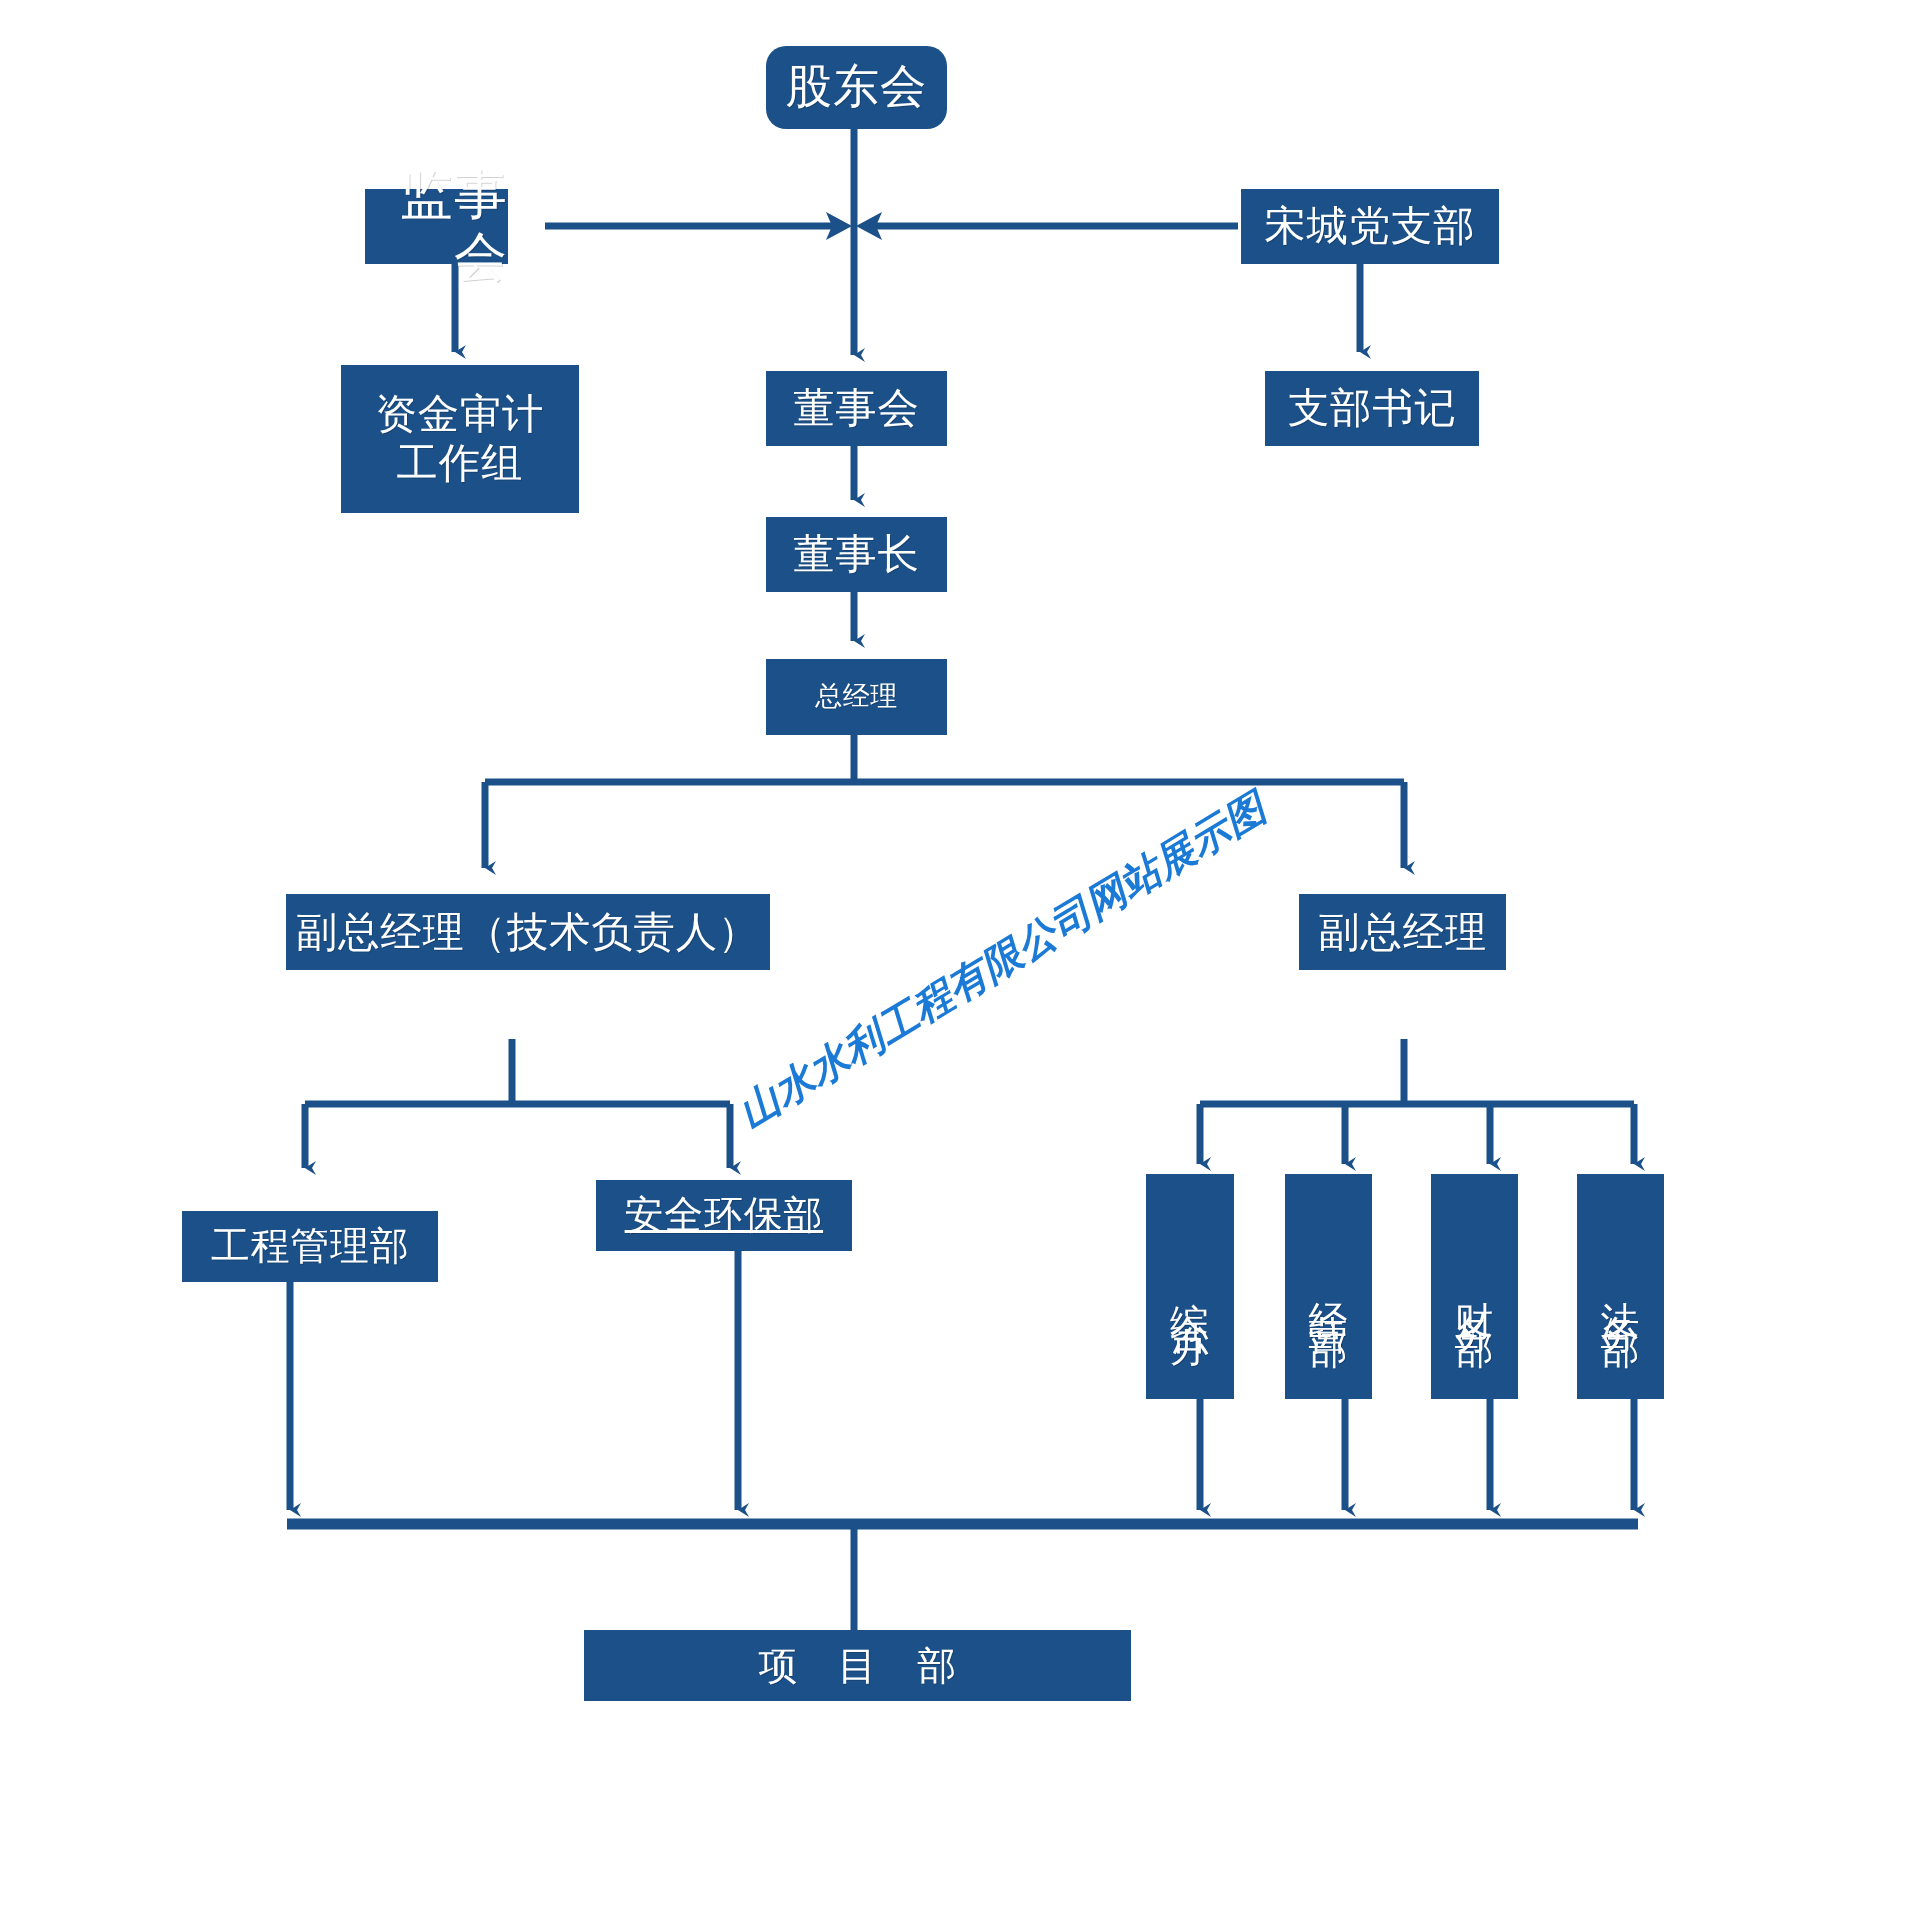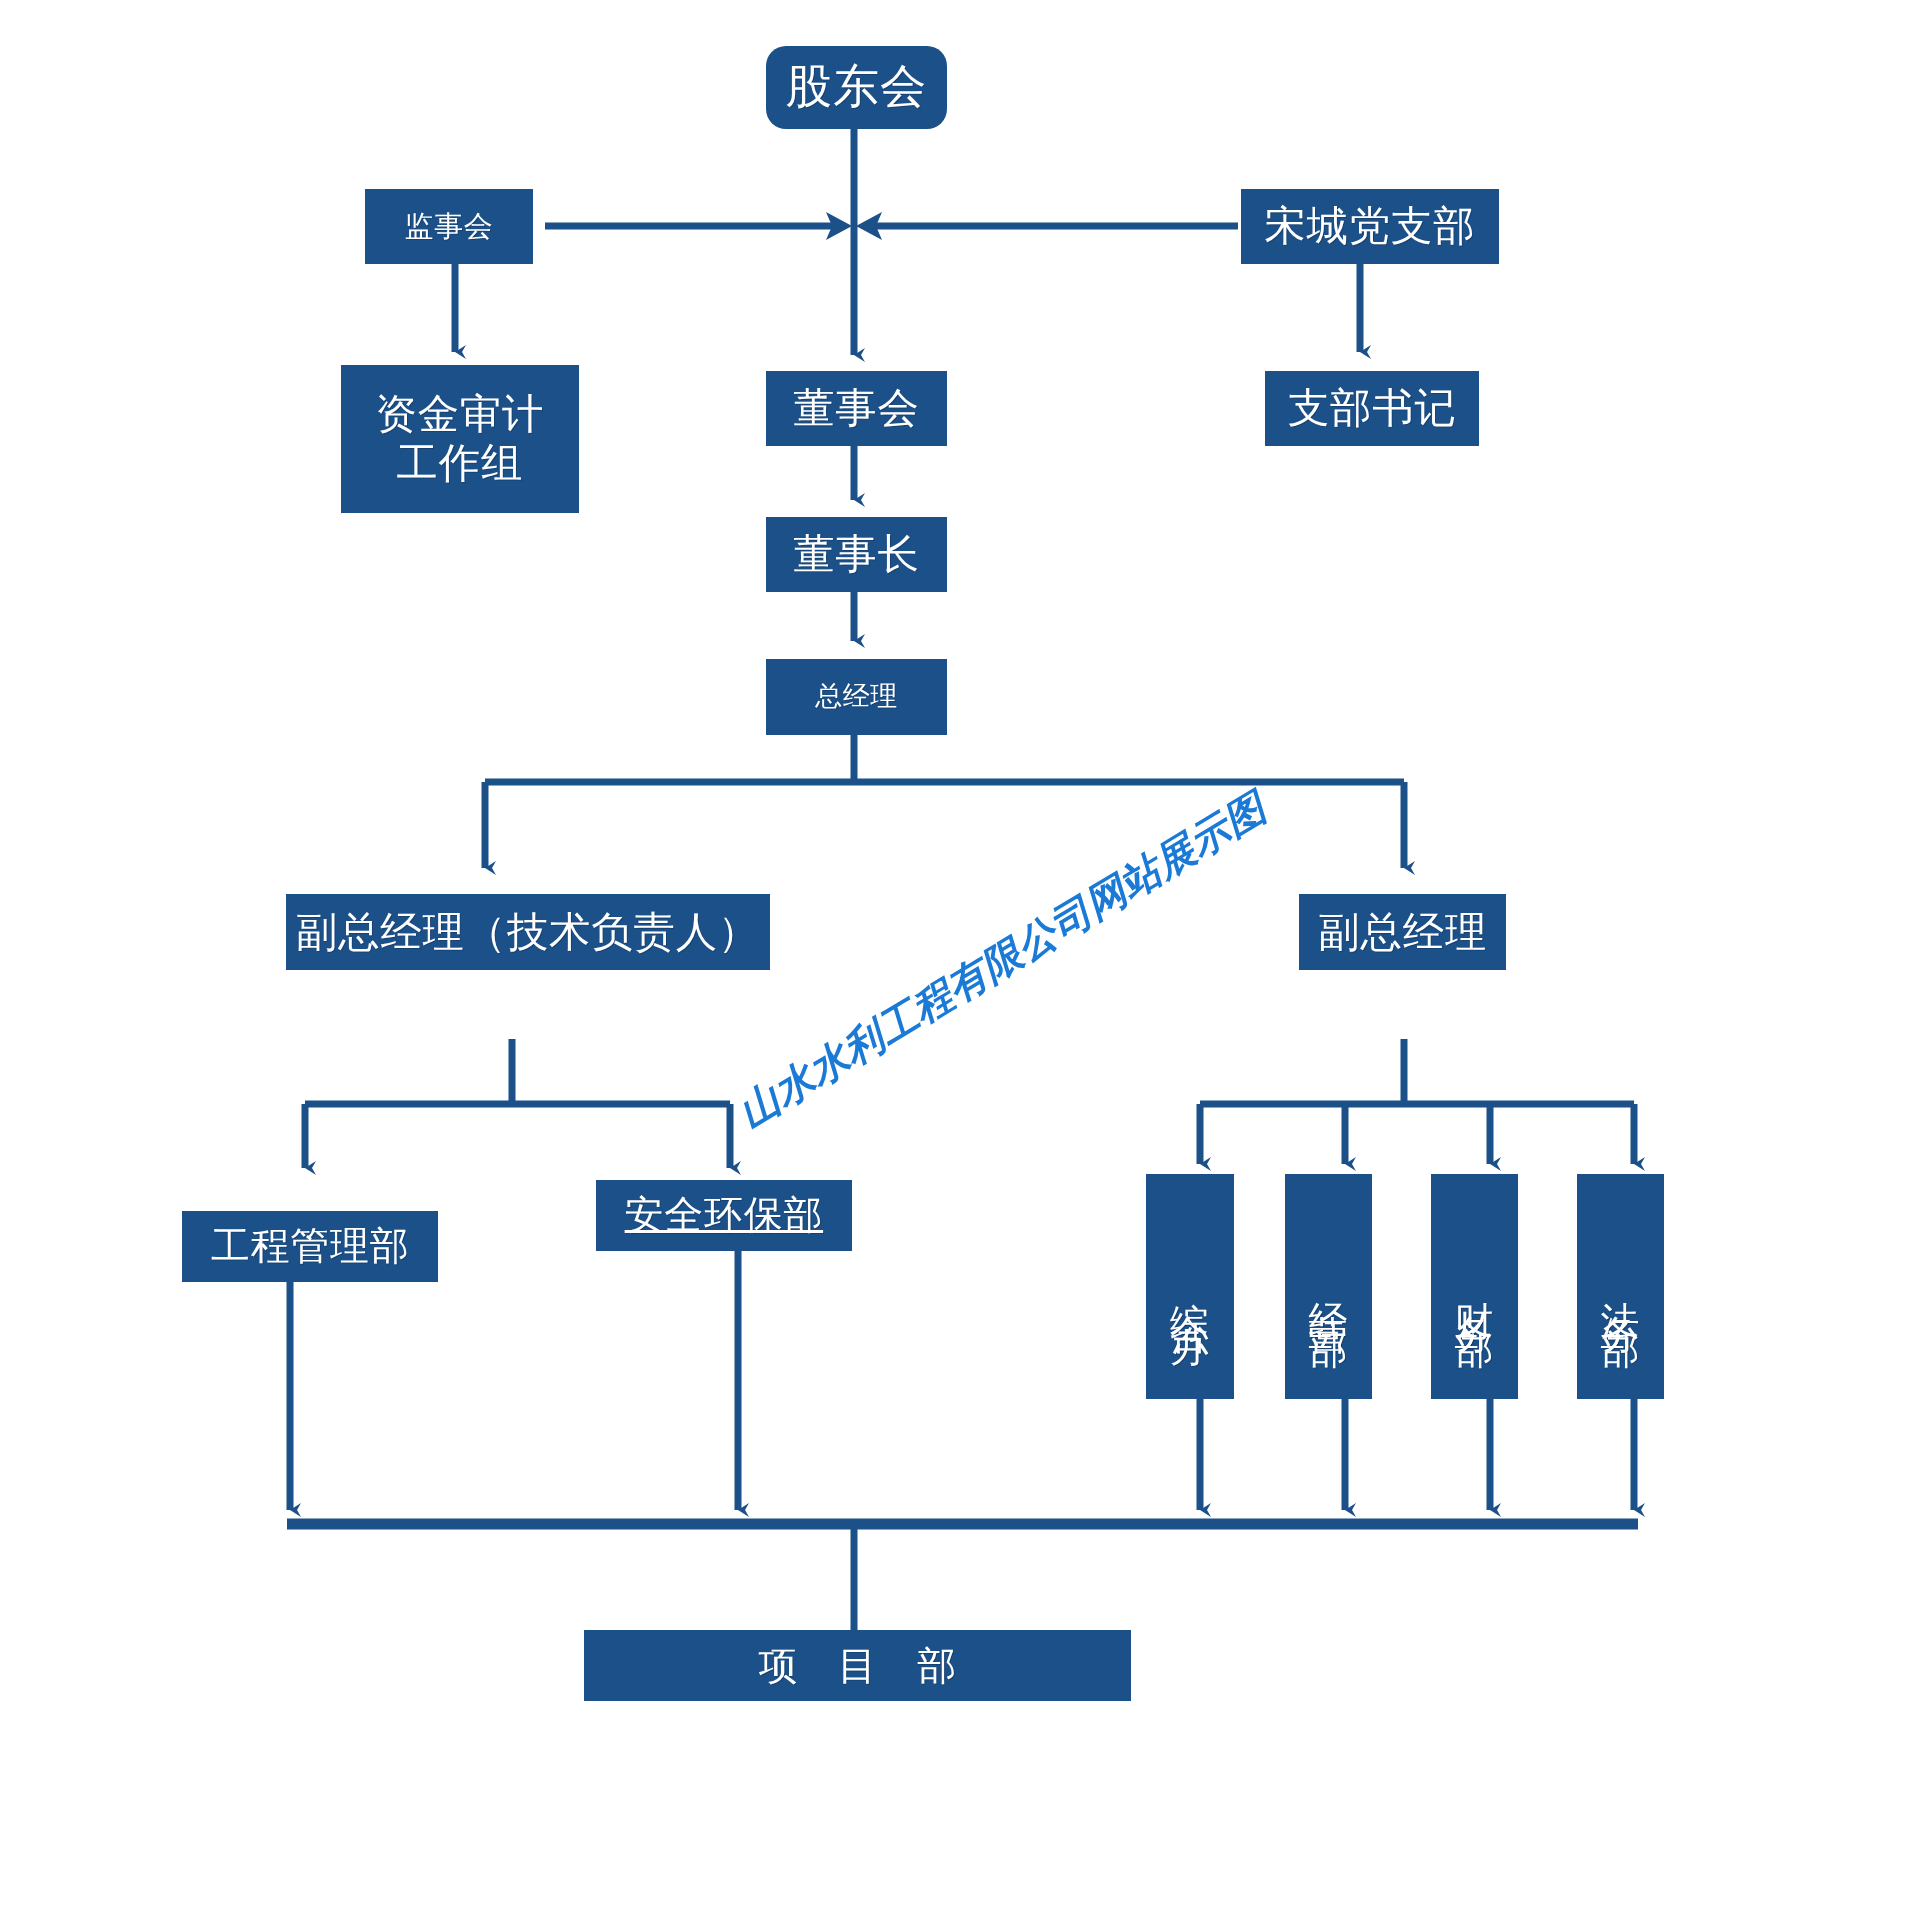--- a/index.html
+++ b/index.html
@@ -129,21 +129,21 @@
 
     <path class="conn-thick" d="M287,1524 L1638,1524"></path>
 
     <path class="conn" d="M854,1524 L854,1642" marker-end="url(#arrowDown)"></path>
   </svg>
 
   <div class="node-box" id="n-shareholders" style="left: 766.458px; top: 46.2308px; width: 180.057px; height: 82.7288px; font-size: 46.2308px; border-radius: 20px;">
     <span>股东会</span>
   </div>
 
-  <div class="node-box" id="n-supervisors" style="left: 364.98px; top: 188.573px; width: 168px; height: 75.4292px; font-size: 29px; text-align: right;">
+  <div class="node-box" id="n-supervisors" style="left: 364.98px; top: 188.573px; width: 143px; height: 75.4292px; font-size: 53px; text-align: right;">
     <span>监事会</span>
   </div>
 
   <div class="node-box" id="n-party_branch" style="left: 1240.93px; top: 188.573px; width: 257.919px; height: 75.4292px; font-size: 41.3644px;">
     <span>宋城党支部</span>
   </div>
 
   <div class="node-box two-line" id="n-audit_group" style="left: 340.648px; top: 364.98px; width: 238.454px; height: 148.425px; font-size: 41.3644px;">
     <span>资金审计</span>
     <span>工作组</span>

